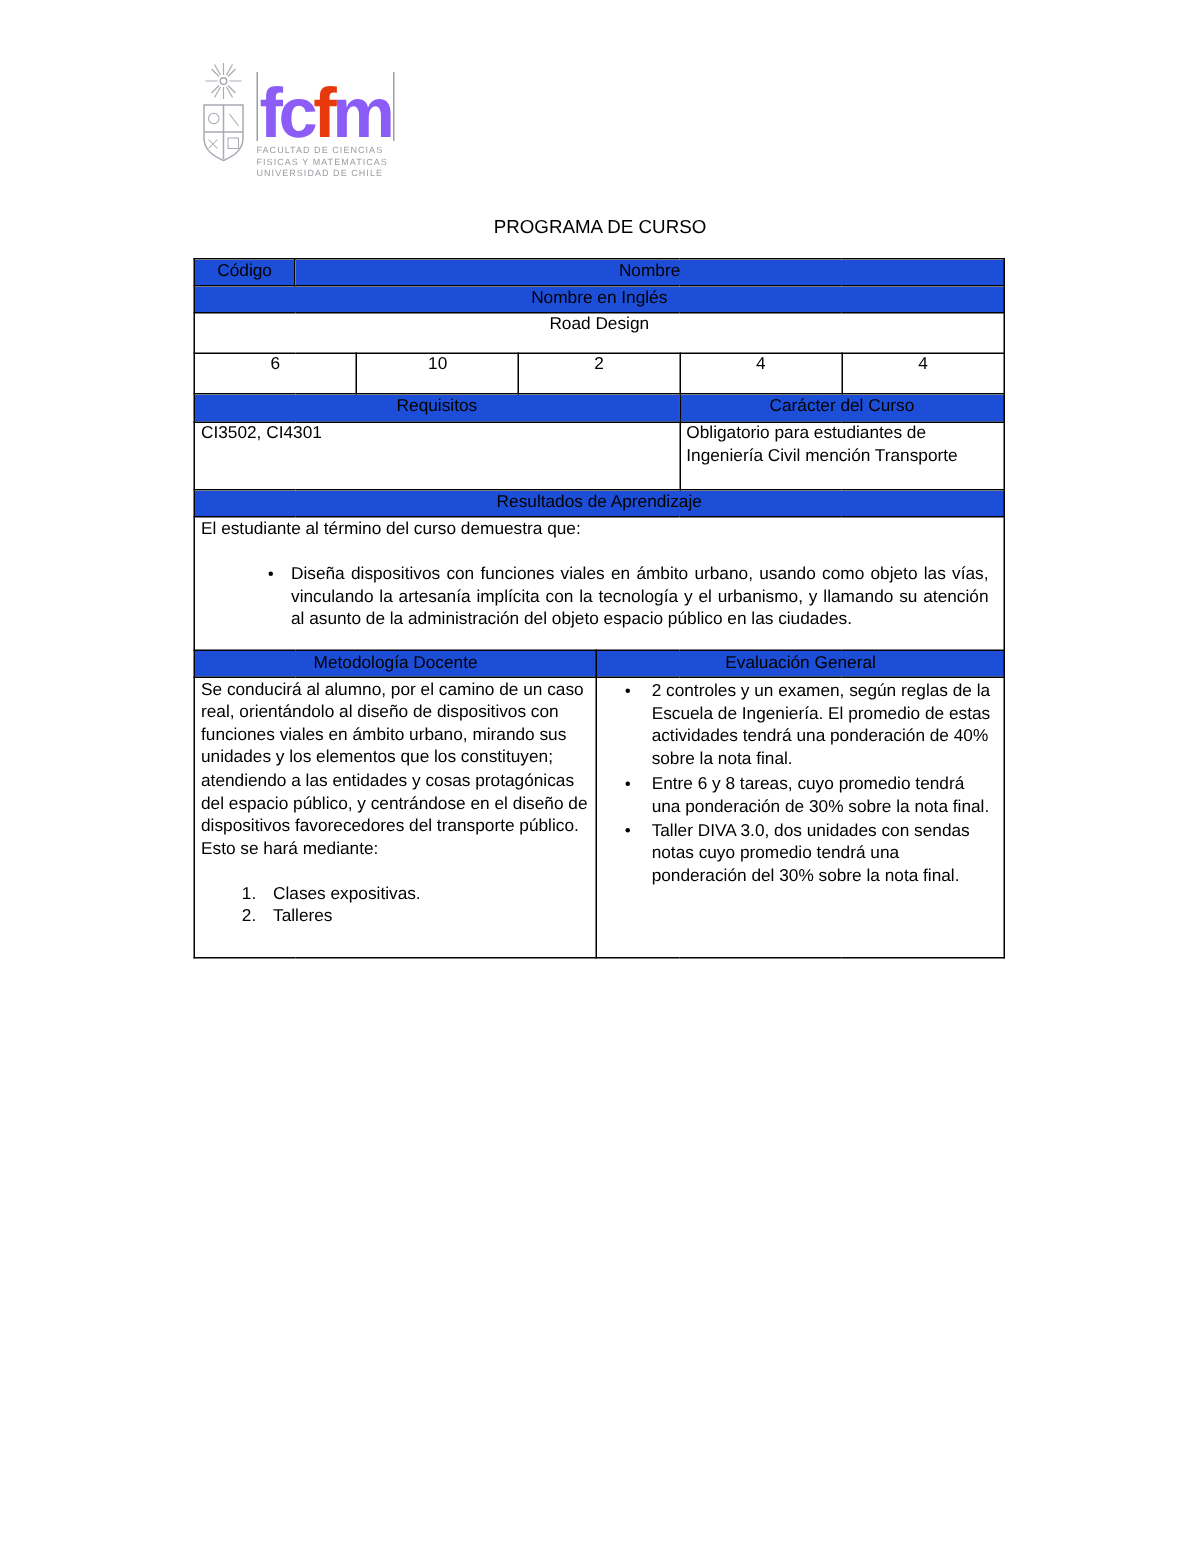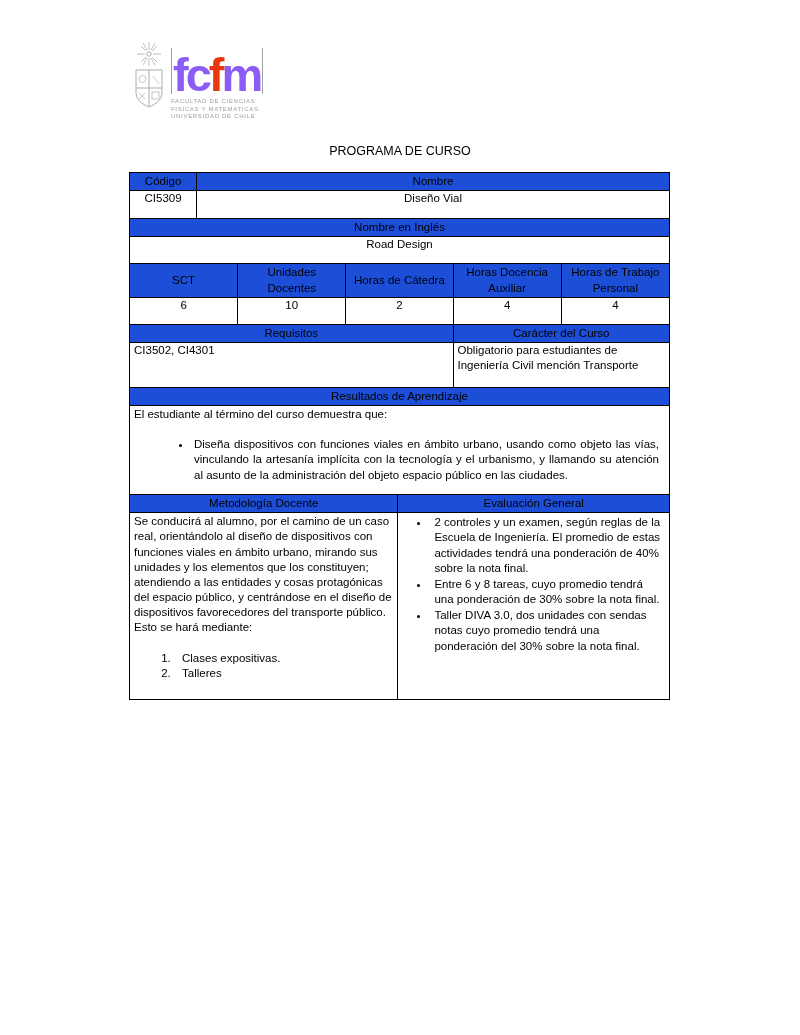--- a/index.html
+++ b/index.html
@@ -152,39 +152,28 @@
         <col style="width:55px">
         <col style="width:108px">
         <col style="width:108px">
     </colgroup>
 
     <tbody>
         <tr class="r-head15">
       <th colspan="1">Código</th>
       <th colspan="6">Nombre</th>
     </tr>
-    <tr class="r-code">
-      <td colspan="1" class="center">CI5309</td>
-      <td colspan="6" class="center">Diseño Vial</td>
-    </tr>
 
     <tr class="r-eng-h">
       <th colspan="7">Nombre en Inglés</th>
     </tr>
     <tr class="r-eng">
       <td colspan="7" class="center">Road Design</td>
     </tr>
 
-    <tr class="r-sct-h">
-      <th colspan="2">SCT</th>
-      <th colspan="1">Unidades Docentes</th>
-      <th colspan="2">Horas de Cátedra</th>
-      <th colspan="1">Horas Docencia Auxiliar</th>
-      <th colspan="1">Horas de Trabajo Personal</th>
-    </tr>
     <tr class="r-sct">
       <td colspan="2" class="center">6</td>
       <td colspan="1" class="center">10</td>
       <td colspan="2" class="center">2</td>
       <td colspan="1" class="center">4</td>
       <td colspan="1" class="center">4</td>
     </tr>
 
     <tr class="r-head15">
       <th colspan="5">Requisitos</th>

